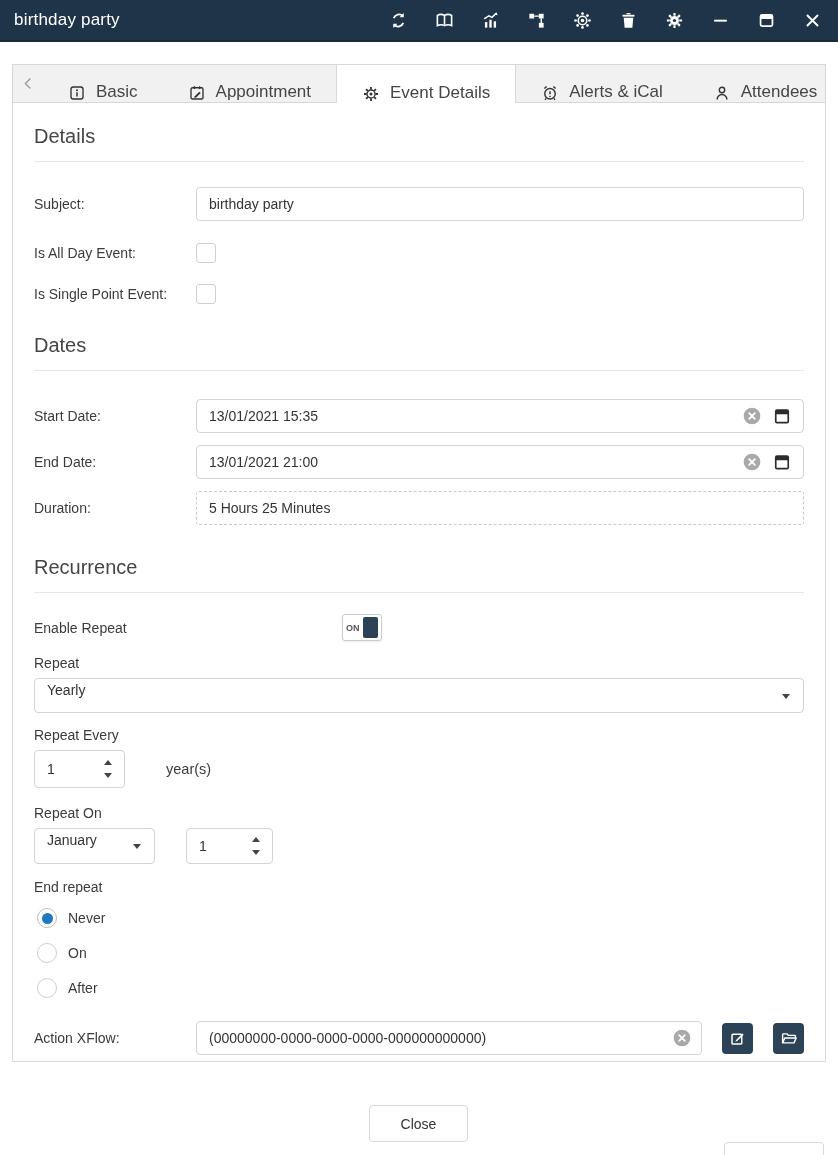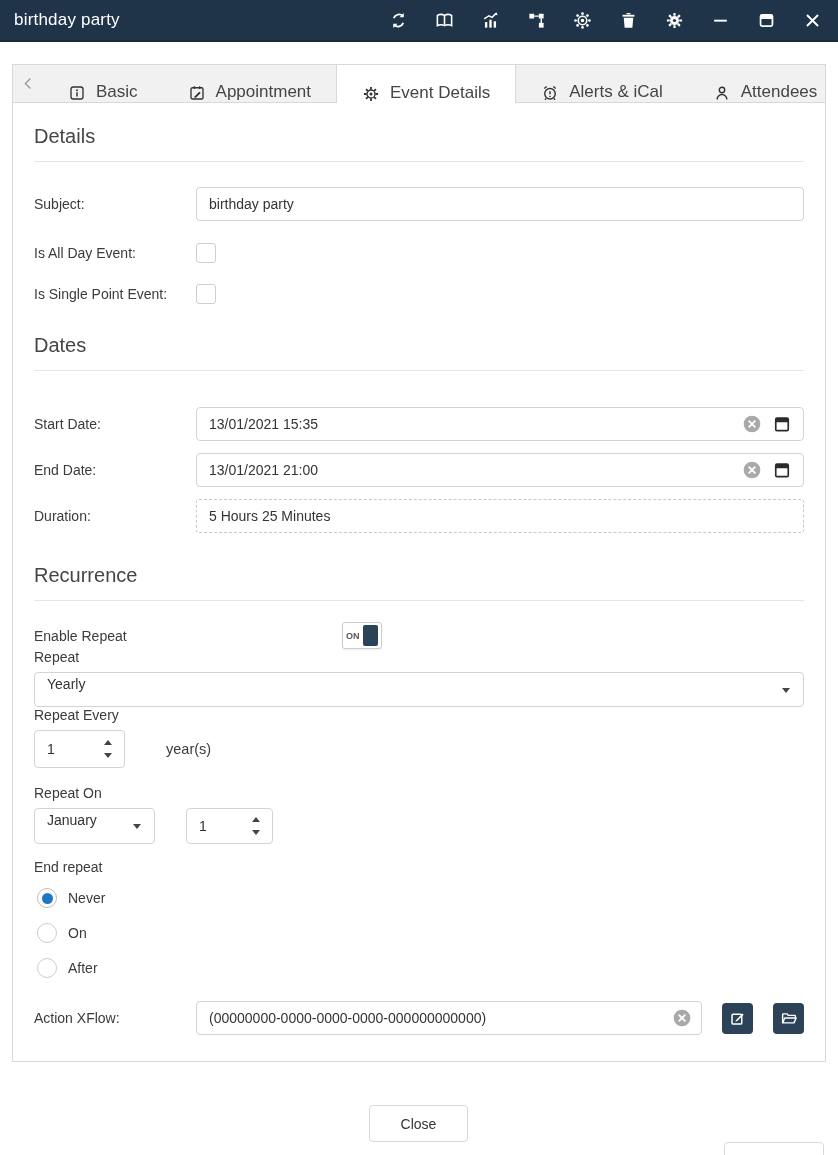--- a/index.html
+++ b/index.html
@@ -114,23 +114,23 @@
   .footer { display:flex; align-items:center; margin:43px 14px 0 13px;flex-direction:column; }
   .btn { height:37px; background:#fff; border:1px solid #d8d8d8; border-radius:4px;
     font-size:14px; color:#333; cursor:pointer; font-family:"Liberation Sans",sans-serif; }
   .btn-close { width:99px; }
   .btn-save { width:100px; margin-left:auto; }
   .btn-savec { width:112px; margin-left:8px; }
 
   .rowgap-25 { margin-top:25px; }
   .rowgap-21 { margin-top:21px; }
   .rowgap-22 { margin-top:22px; }
-  .rowgap-24 { margin-top:36px; }
+  .rowgap-24 { margin-top:28px; }
   .rowgap-12 { margin-top:12px; }
-  .rowgap-14 { }
+  .rowgap-14 { margin-top:14px; }
   .rowgap-7  { margin-top:7px; }
   .rowgap-17 { margin-top:17px; }
   .rowgap-15 { margin-top:15px; }
   .rowgap-13 { margin-top:13px; }
   .rowgap-23 { margin-top:23px; }
 </style>
 </head>
 <body>
 
 <div class="titlebar">

